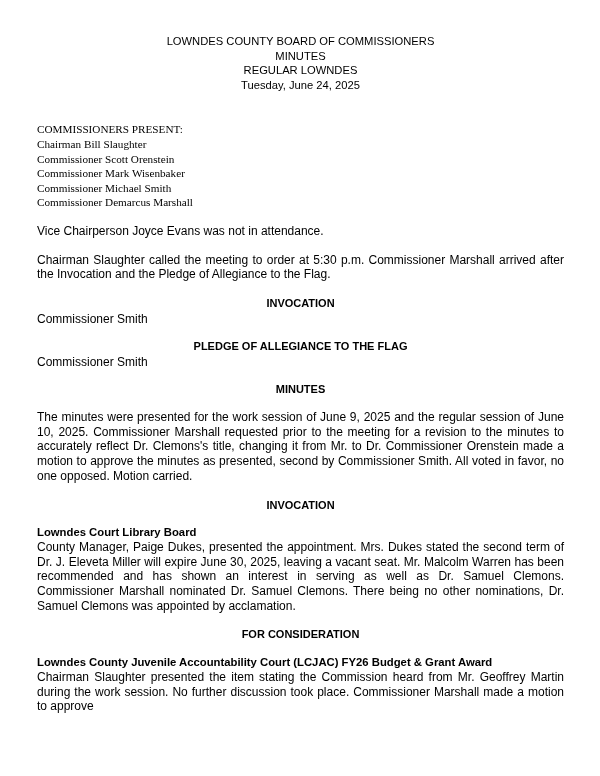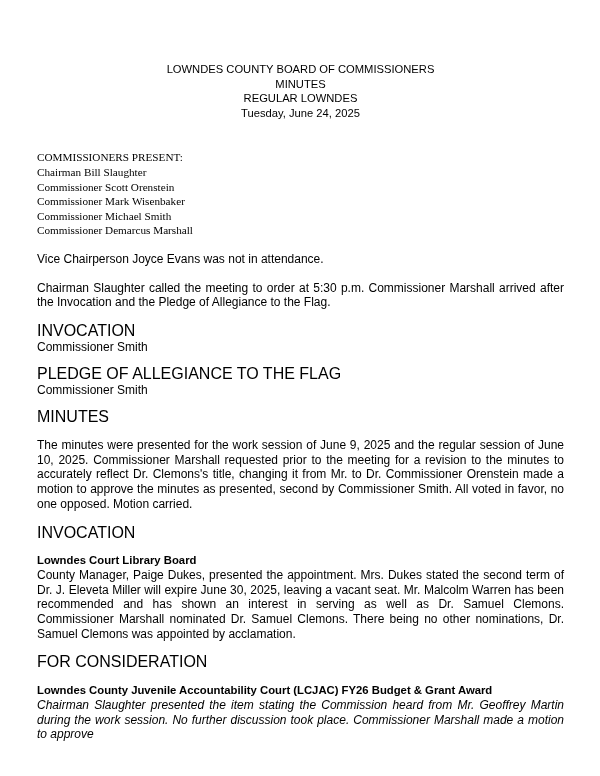--- a/index.html
+++ b/index.html
@@ -13,21 +13,21 @@
     font-family: "Liberation Sans", sans-serif;
     color: #000000;
     -webkit-font-smoothing: antialiased;
   }
   .page {
     position: relative;
     width: 600px;
     height: 776px;
     background: #ffffff;
     box-sizing: border-box;
-    padding: 62px 36px 0 37px;
+    padding: 34px 36px 0 37px;
     overflow: hidden;
   }
   .doc-header {
     text-align: center;
     font-size: 11.2px;
     line-height: 14.6px;
     margin: 0 0 30px 0;
   }
   .doc-header div { white-space: nowrap; }
 
@@ -37,27 +37,28 @@
   }
   .roster { margin: 0 0 14px 0; font-family: Liberation Serif, serif; }
   .roster div { white-space: nowrap; }
 
   .para {
     margin: 0 0 14px 0;
     font-size: 12px;
     line-height: 14.7px;
     text-align: justify;
   }
-  .para.last { margin-bottom: 0; font-style: italic; }
+  .para.last { margin-bottom: 0; }
 
   .heading {
-    font-weight: normal;
-    font-size: 16px;
+    font-weight: bold;
+    font-size: 11px;
     line-height: 14.6px;
     margin: 0 0 1px 0;
+    text-align: center;
   }
   .section-gap { height: 13px; }
   .section-gap-sm { height: 12px; }
 
   .subline {
     font-size: 12px;
     line-height: 14.6px;
     margin: 0;
   }
   .subheading {

